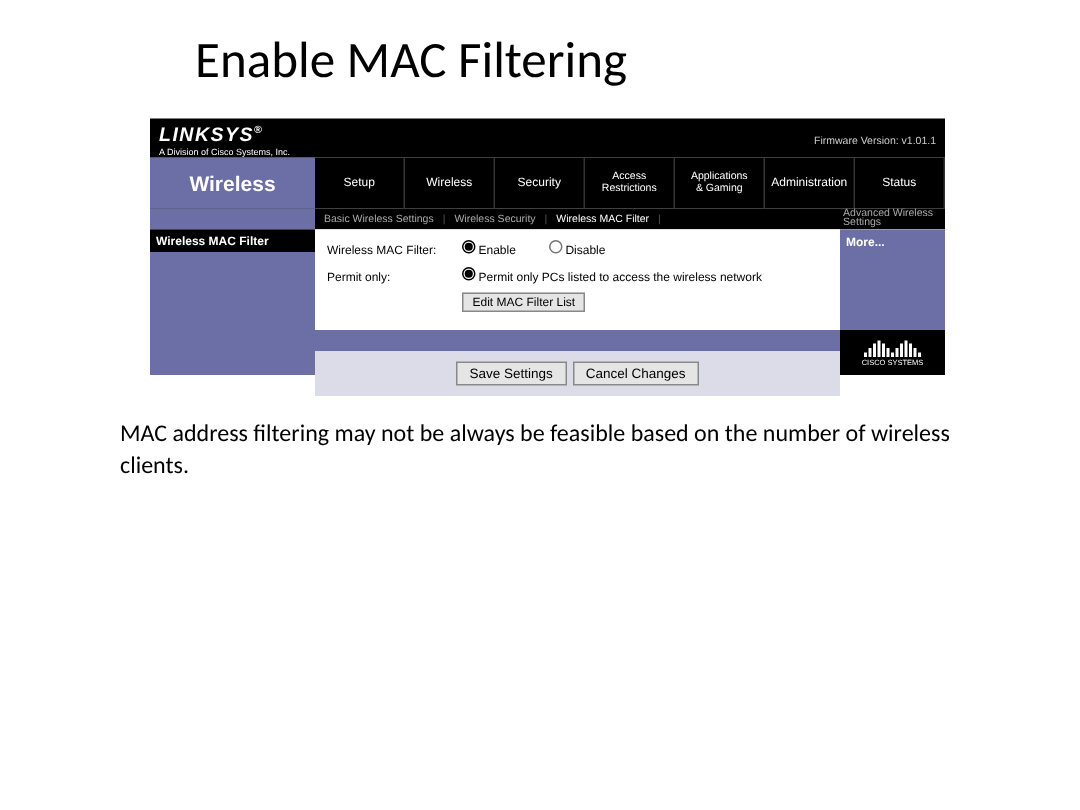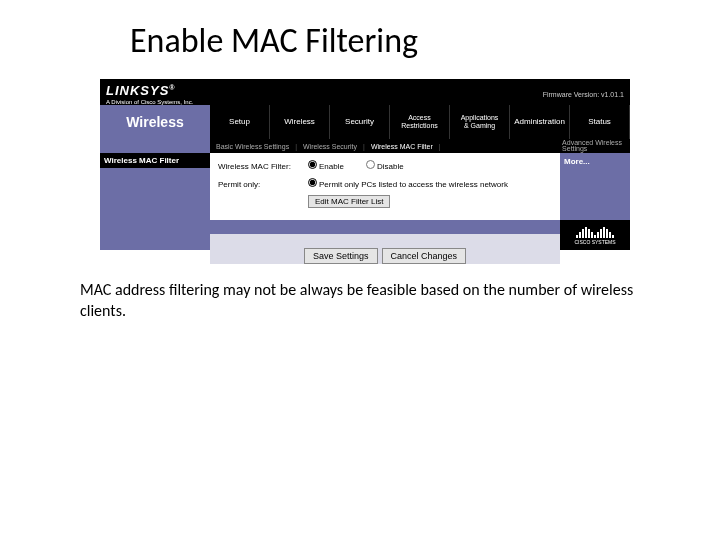--- a/index.html
+++ b/index.html
@@ -174,21 +174,21 @@
     align-items:center;
   }
   .footer-row .lspace { width:110px; height:30px; background:#6c6ea6;}
   .footer-row .btns {
     flex:1;
     display:flex;
     justify-content:center;
     gap:4px;
     background:#dcdce8;
     height:30px;
-    align-items:flex-end;
+    align-items:center;
     margin-top:28px;
   }
   .footer-row .btns .btn { font-size:9px; padding:2px 8px; }
   .footer-row .cisco {
     width:70px;
     background:#000;
     height:30px;
     display:flex;
     flex-direction:column;
     align-items:center;

